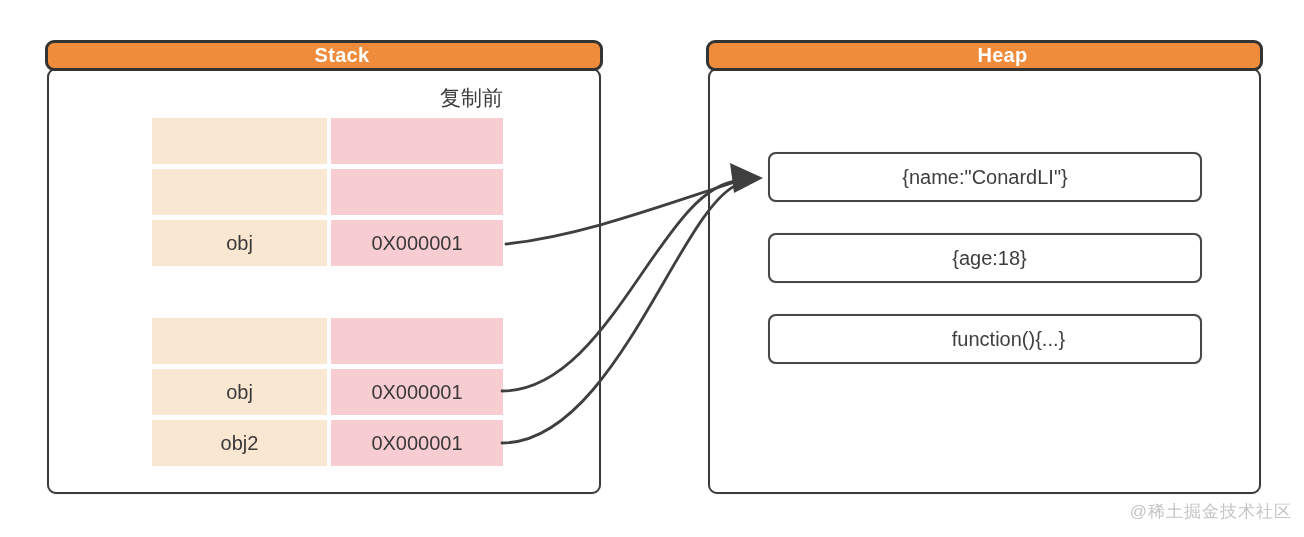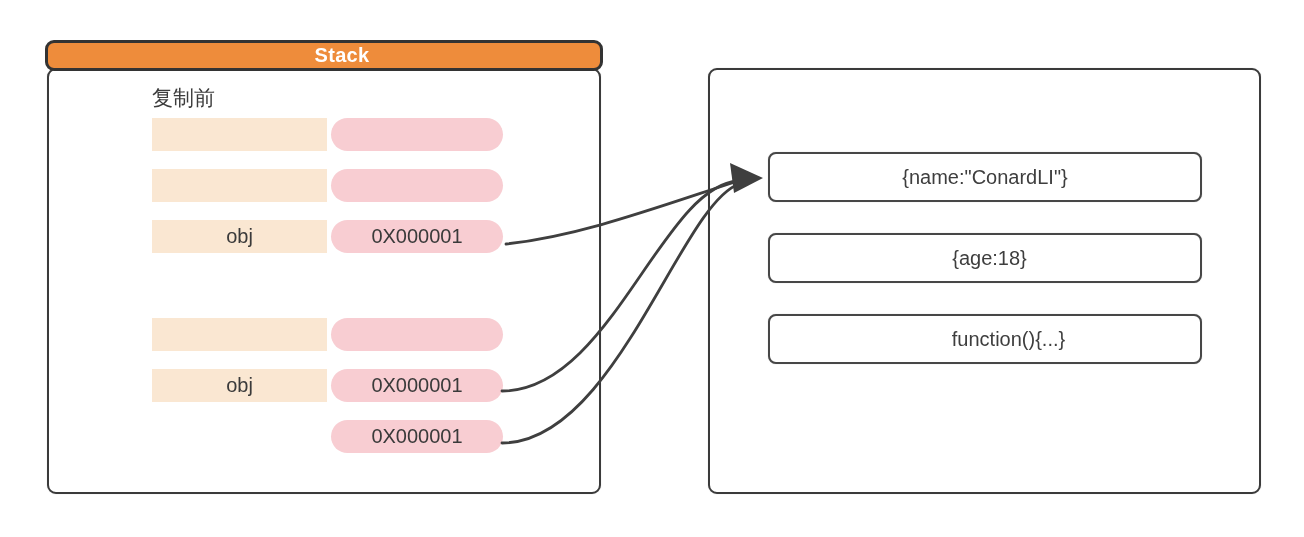--- a/index.html
+++ b/index.html
@@ -30,32 +30,32 @@
     border-radius:9px;
     z-index:1;
     box-shadow:0 0 1px rgba(0,0,0,.25);
   }
   #stack-panel{left:45px;top:40px;width:558px;height:454px;}
   #heap-panel{left:706px;top:40px;width:557px;height:454px;}
 
   
   .section-label{
     position:absolute;left:107px;width:351px;height:24px;
-    text-align:left;
+    text-align:right;
     font-size:21px;color:#3C3C3C;
     z-index:3;
   }
   .cell{
-    position:absolute;height:33px;
+    position:absolute;height:46px;
     display:flex;align-items:center;justify-content:center;
     font-size:20px;color:#3A3A3A;
     z-index:3;
   }
   .cell.name{left:107px;width:175px;background:#FAE7D2;}
-  .cell.addr{left:286px;width:172px;background:#F8CDD2;border-radius:17px;}
+  .cell.addr{left:286px;width:172px;background:#F8CDD2;}
 
   
   .heap-item{
     position:absolute;left:62px;width:434px;height:50px;
     box-sizing:border-box;
     background:#ffffff;
     border:2.5px solid #474747;
     border-radius:8px;
     display:flex;align-items:center;justify-content:center;
     font-size:20px;color:#3E3E3E;
@@ -97,31 +97,36 @@
     <div class="cell name" style="top:129px;"></div>
     <div class="cell addr" style="top:129px;"></div>
     <div class="cell name" style="top:180px;">obj</div>
     <div class="cell addr" style="top:180px;">0X000001</div>
 
 
     <div class="cell name" style="top:278px;"></div>
     <div class="cell addr" style="top:278px;"></div>
     <div class="cell name" style="top:329px;">obj</div>
     <div class="cell addr" style="top:329px;">0X000001</div>
+    <div class="cell name" style="top:380px;">obj2</div>
     <div class="cell addr" style="top:380px;">0X000001</div>
   </div>
 
   <div class="panel" id="heap-panel">
     <div class="panel-body"></div>
+    <div class="panel-header">
+      <span>Heap</span>
+    </div>
 
     <div class="heap-item" style="top:112px;">{name:"ConardLI"}</div>
     <div class="heap-item" style="top:193px;padding-left:9px;">{age:18}</div>
     <div class="heap-item" style="top:274px;padding-left:47px;">function(){...}</div>
   </div>
 
   <svg id="arrows-svg" viewBox="0 0 1304 537">
     <path d="M 506 244 C 580 236, 655 208, 738 181"></path>
     <path d="M 502 391 C 610 391, 662 186, 738 181"></path>
     <path d="M 502 443 C 615 443, 680 205, 739 184"></path>
     <polygon points="763,178 730,163 734,193"></polygon>
   </svg>
 
+  <div class="watermark">@稀土掘金技术社区</div>
 </div>
 
 </body></html>

